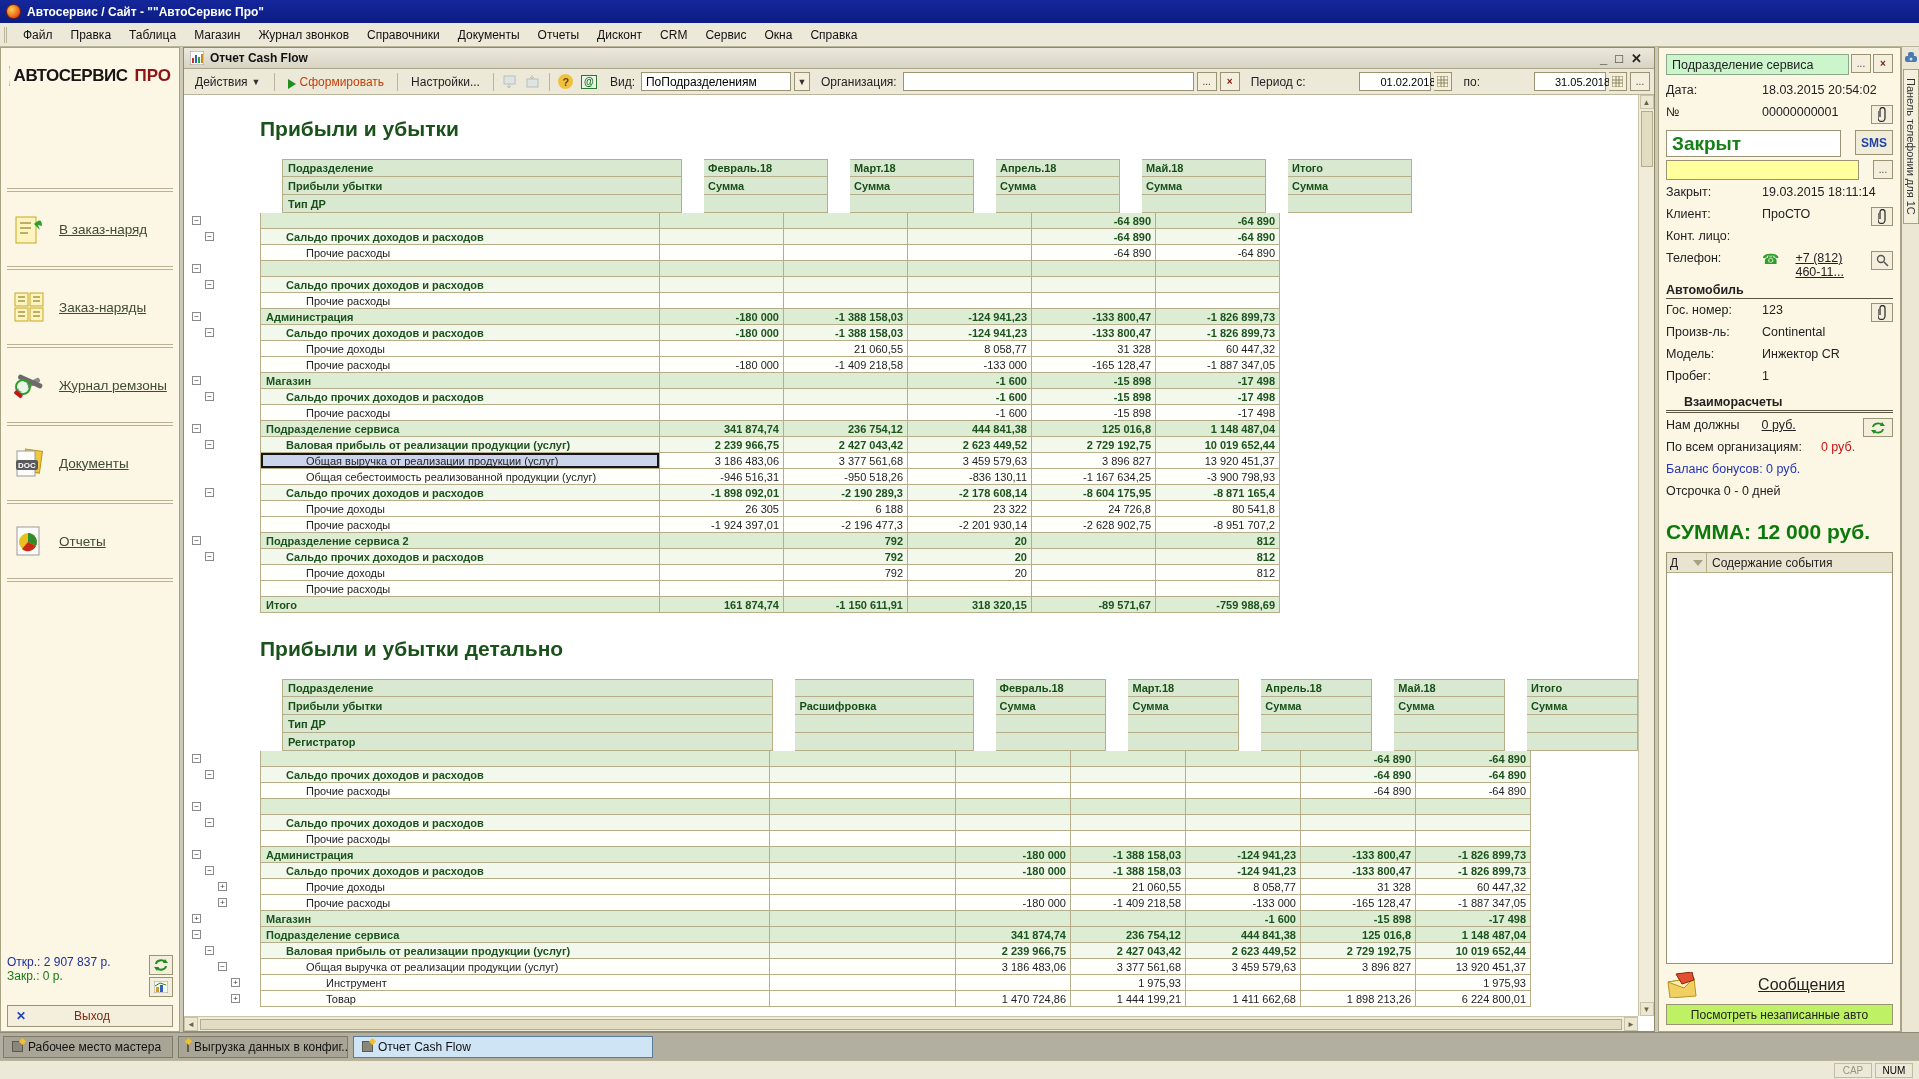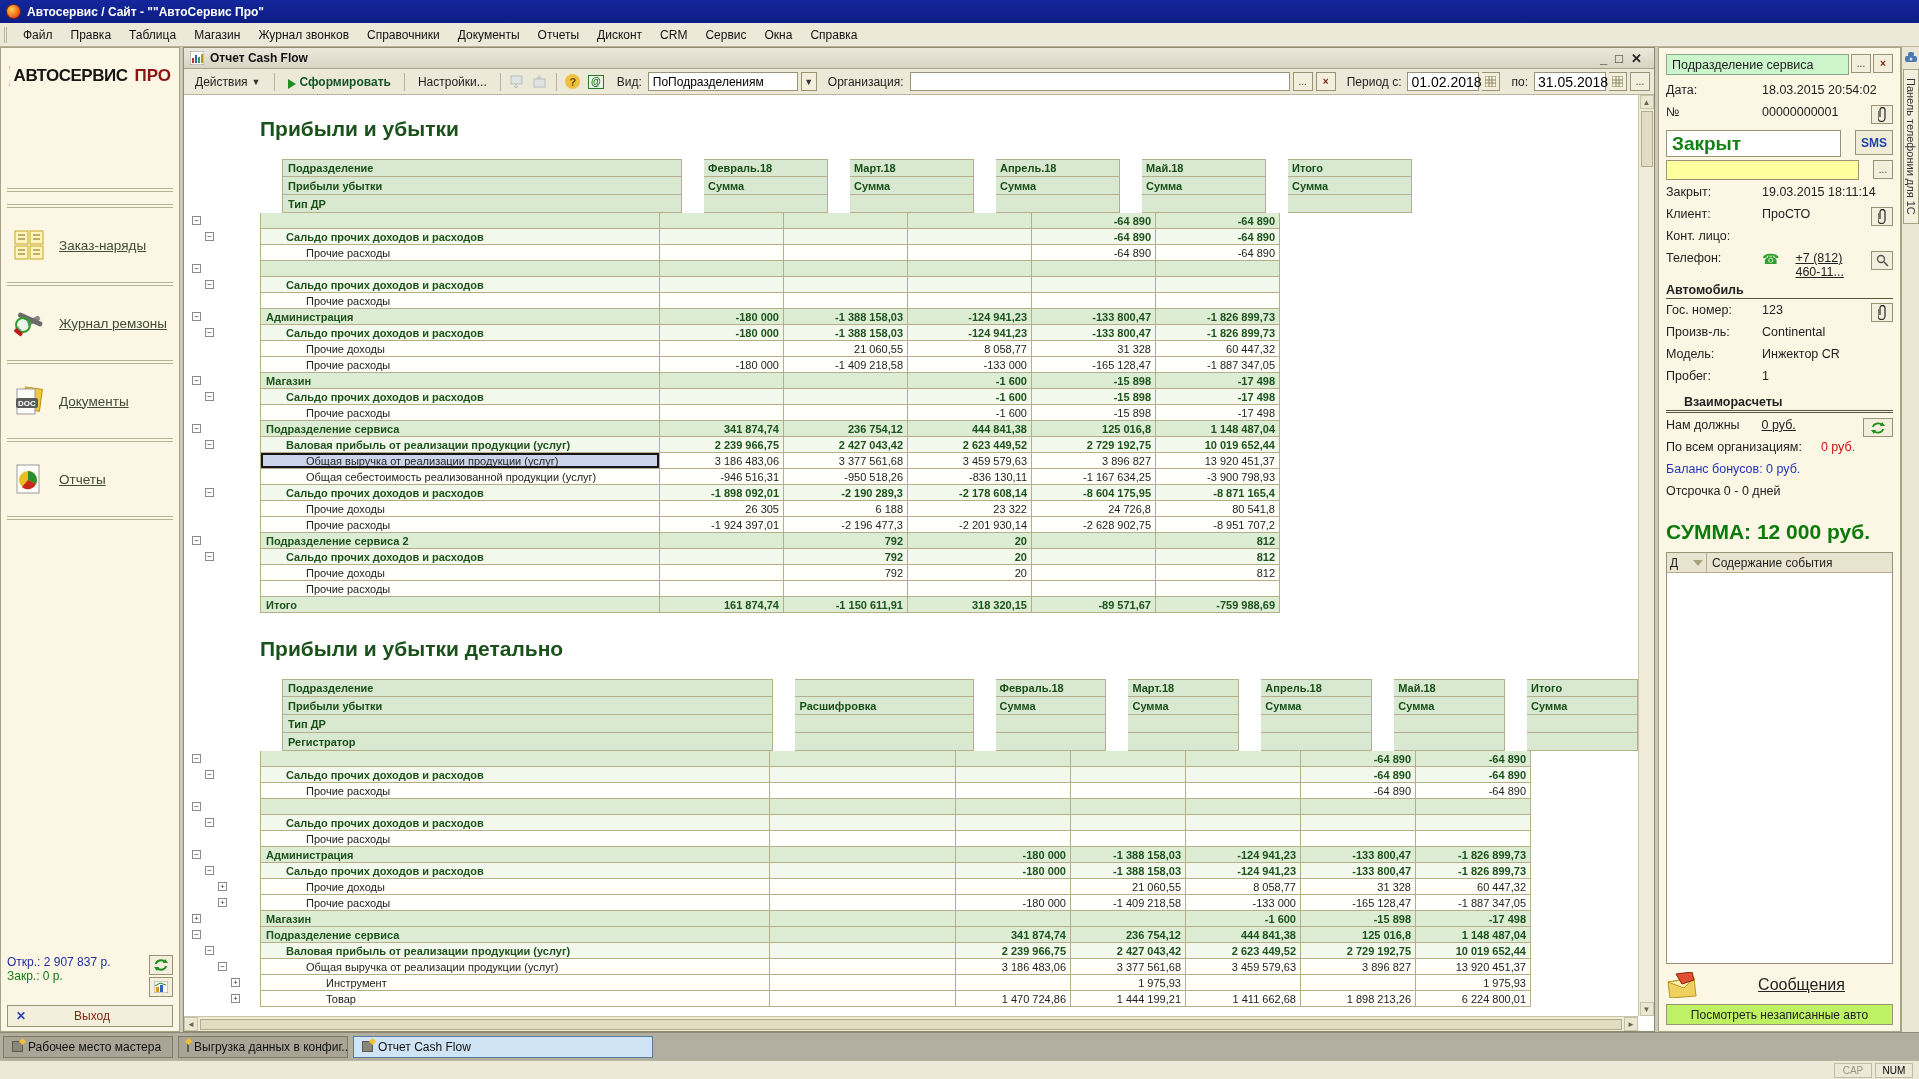--- a/index.html
+++ b/index.html
@@ -37,35 +37,35 @@
   .exitBtn .t{color:#7c2a12;flex:1;text-align:center;margin-right:40px;}
 
   
   .rwin{flex:1 1 auto;display:flex;flex-direction:column;border:1px solid #8e8a6e;background:#fff;margin:0 3px;min-width:0;}
   .rw-title{height:21px;background:linear-gradient(#ece9dc,#d8d4c4);border-bottom:1px solid #aaa58a;display:flex;align-items:center;padding:0 6px;gap:6px;flex:0 0 auto;}
   .rw-title .t{font-weight:bold;color:#111;flex:1;}
   .winbtns{display:flex;gap:8px;color:#222;font-weight:bold;padding-right:6px;}
   .winbtns span{cursor:pointer;font-size:13px;line-height:13px;}
   .rw-toolbar{height:26px;background:#ece9d8;border-bottom:1px solid #b9b49a;display:flex;align-items:center;padding:0 4px;gap:3px;flex:0 0 auto;white-space:nowrap;}
   .tbtn{border:1px solid transparent;padding:2px 6px;display:flex;align-items:center;gap:4px;cursor:pointer;color:#222;}
-  .tbtn.bold{font-weight:bold;color:#14532d;align-items:flex-end;}
+  .tbtn.bold{font-weight:normal;color:#c2410c;align-items:flex-end;}
   .caret{font-size:9px;color:#333;}
   .tsep{width:1px;height:18px;background:#b9b49a;margin:0 3px;}
   .play{width:0;height:0;border-left:8px solid #1f8f1f;border-top:5px solid transparent;border-bottom:5px solid transparent;}
   .ticon{width:20px;height:18px;display:flex;align-items:center;justify-content:center;border:1px solid transparent;cursor:pointer;}
   .ticon.dis{opacity:.45;}
   .qicon{width:15px;height:15px;border-radius:50%;background:#f0c040;color:#6a4a00;font-weight:bold;font-size:11px;display:flex;align-items:center;justify-content:center;}
   .aticon{width:16px;height:14px;background:#e8f4e8;border:1px solid #2a7a2a;color:#1a6a1a;font-size:10px;font-weight:bold;display:flex;align-items:center;justify-content:center;}
   .tlabel{margin:0 3px 0 8px;color:#222;}
   .combo{background:#fff;border:1px solid #9a9474;height:19px;display:flex;align-items:center;padding:7px 4px;min-width:150px;}
   .combobtn{width:16px;height:19px;border:1px solid #9a9474;background:#f4efdc;display:flex;align-items:center;justify-content:center;font-size:8px;cursor:pointer;}
   .orginput{flex:1 1 auto;background:#fff;border:1px solid #9a9474;height:19px;min-width:120px;}
   .sbtn{border:1px solid #9a9474;background:#f4efdc;height:19px;min-width:20px;display:flex;align-items:center;justify-content:center;font-size:10px;color:#444;cursor:pointer;}
   .sbtn.x{color:#7c1a0a;font-weight:bold;}
-  .dateinput{background:#fff;border:1px solid #9a9474;height:19px;display:flex;align-items:center;padding:0 3px;width:72px;font-size:14px;}
+  .dateinput{background:#fff;border:1px solid #9a9474;height:19px;display:flex;align-items:center;padding:0 20px;width:72px;font-size:11px;margin-left:48px;}
   .calbtn{width:18px;height:19px;border:1px solid #9a9474;border-left:none;background:#f4efdc;display:flex;align-items:center;justify-content:center;cursor:pointer;}
 
   .rw-body{flex:1 1 auto;position:relative;background:#fff;overflow:hidden;}
   .content{position:absolute;left:0;top:0;right:16px;bottom:15px;overflow:hidden;padding-top:14px;}
   .rtitle{font-size:21px;font-weight:bold;color:#1b511b;margin:8px 0 18px 76px;}
 
   
   .vscroll{position:absolute;top:0;right:0;bottom:15px;width:16px;background:#f1ecd9;border-left:1px solid #c9c4a8;display:flex;flex-direction:column;align-items:center;}
   .hscroll{position:absolute;left:0;right:16px;bottom:0;height:15px;background:#f1ecd9;border-top:1px solid #c9c4a8;display:flex;align-items:center;}
   .sarrow{width:14px;height:14px;display:flex;align-items:center;justify-content:center;font-size:8px;color:#6a6446;background:#ece7d2;border:1px solid #c9c4a8;cursor:pointer;}
@@ -169,20 +169,32 @@
 
     <div class="sidebar">
       <div class="logo">
         <div class="gear"></div>
         <span class="lb">АВТОСЕРВИС</span>
         <span class="lr">ПРО</span>
       </div>
       <div style="height:86px;"></div>
       <div class="sep"></div>
 
+      <div class="navitem">
+        <span class="nicon">
+          <svg width="34" height="34" viewBox="0 0 34 34">
+              <rect x="4" y="5" width="20" height="26" fill="#fdf4c0" stroke="#c8a820"></rect>
+              <line x1="8" y1="11" x2="19" y2="11" stroke="#7a6a10"></line>
+              <line x1="8" y1="16" x2="19" y2="16" stroke="#7a6a10"></line>
+              <line x1="8" y1="21" x2="16" y2="21" stroke="#7a6a10"></line>
+              <path d="M22 12 q8 -8 8 2 l-4 -1 l2 5 z" fill="#2e9e2e"></path>
+            </svg>
+        </span>
+        <span class="nlabel">В заказ-наряд</span>
+      </div>
       <div class="sep"></div>
 
       <div class="navitem">
         <span class="nicon">
           <svg width="34" height="34" viewBox="0 0 34 34">
               <g stroke="#c8a820" fill="#fdf4c0">
                 <rect x="3" y="3" width="13" height="13"></rect>
                 <rect x="18" y="3" width="13" height="13"></rect>
                 <rect x="3" y="18" width="13" height="13"></rect>
                 <rect x="18" y="18" width="13" height="13"></rect>

